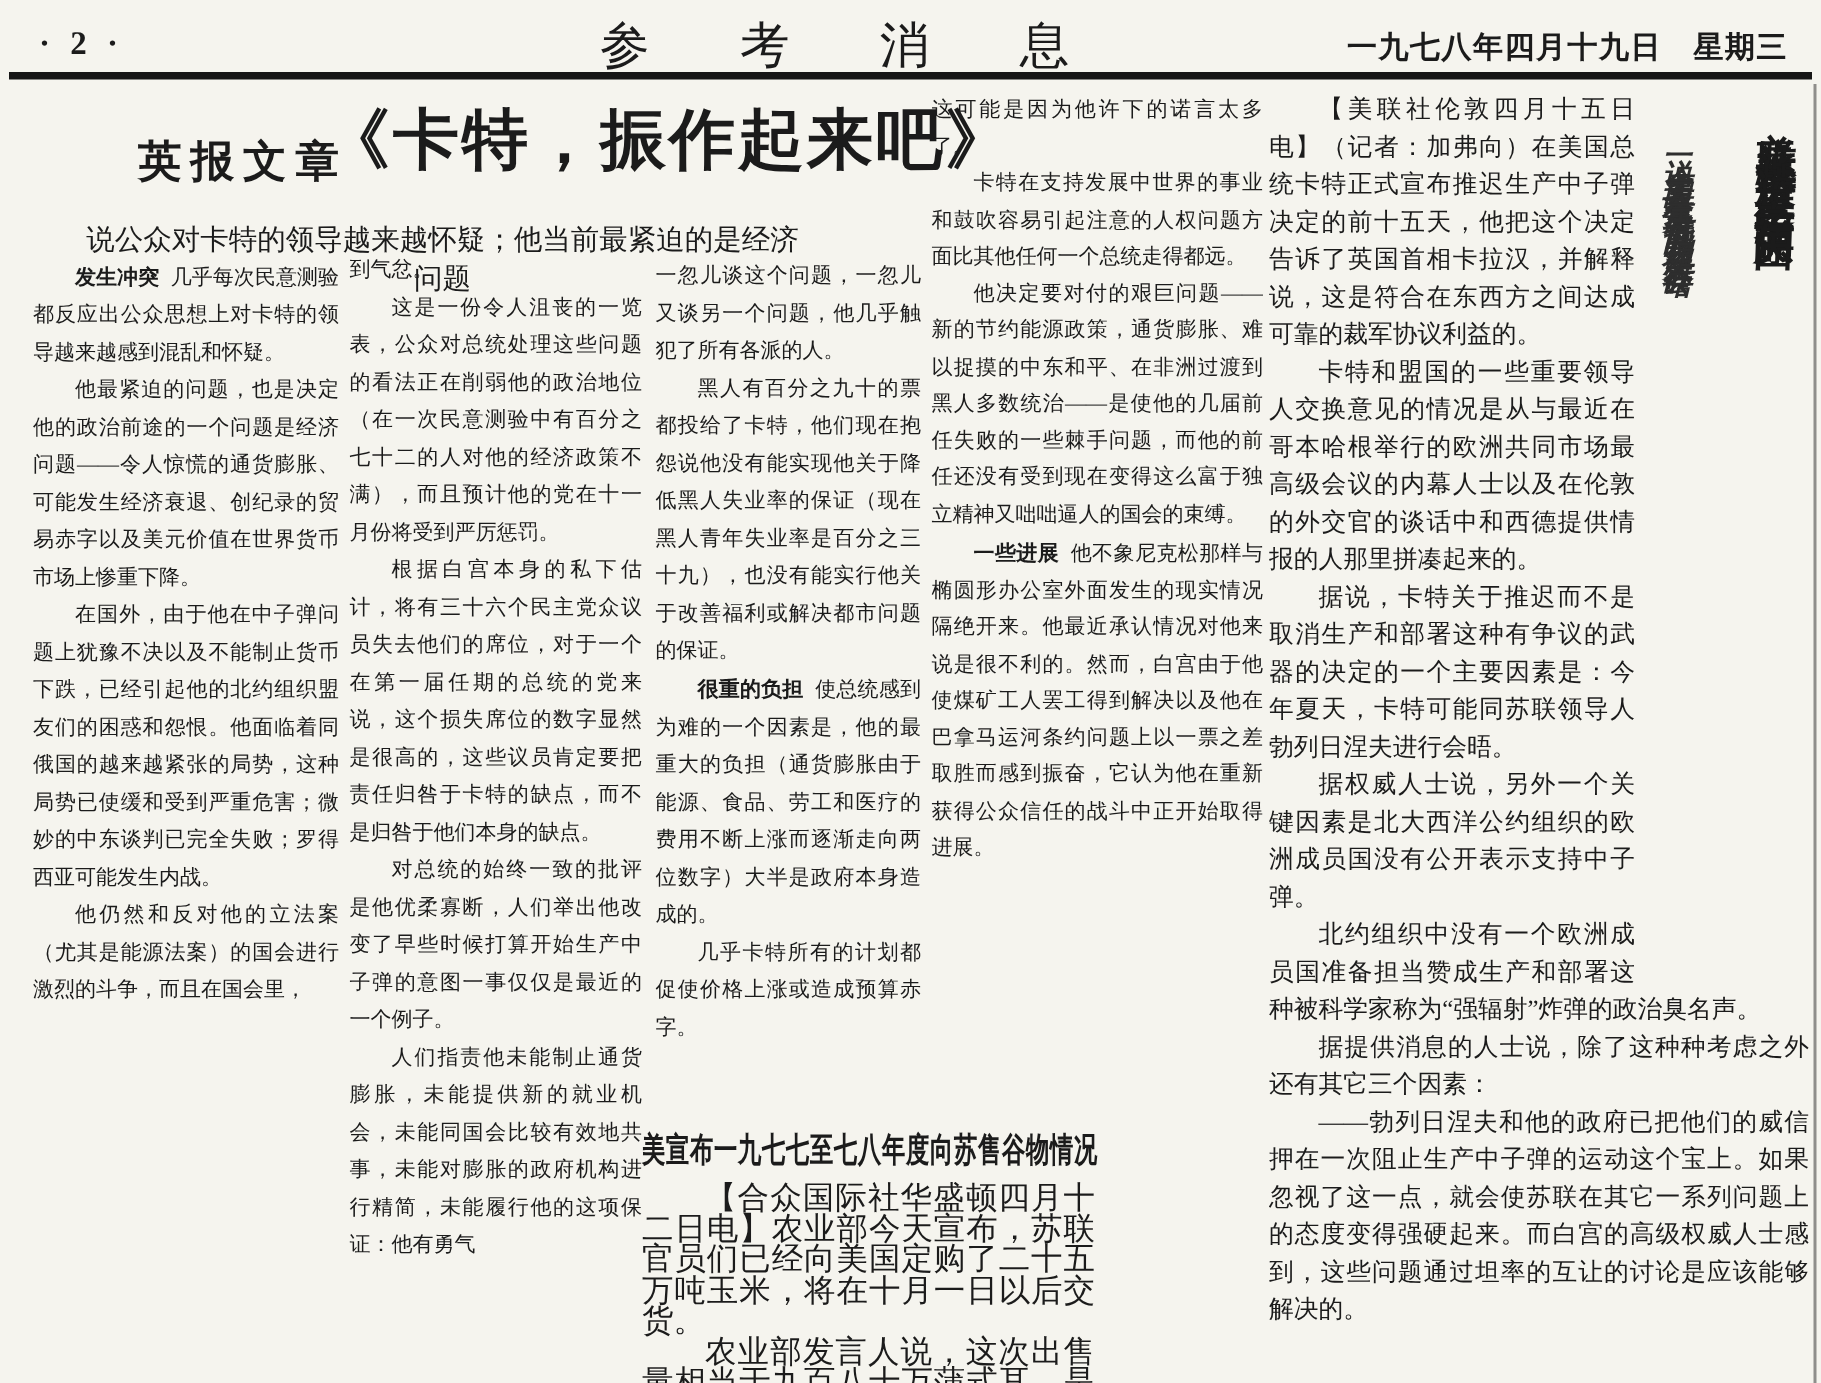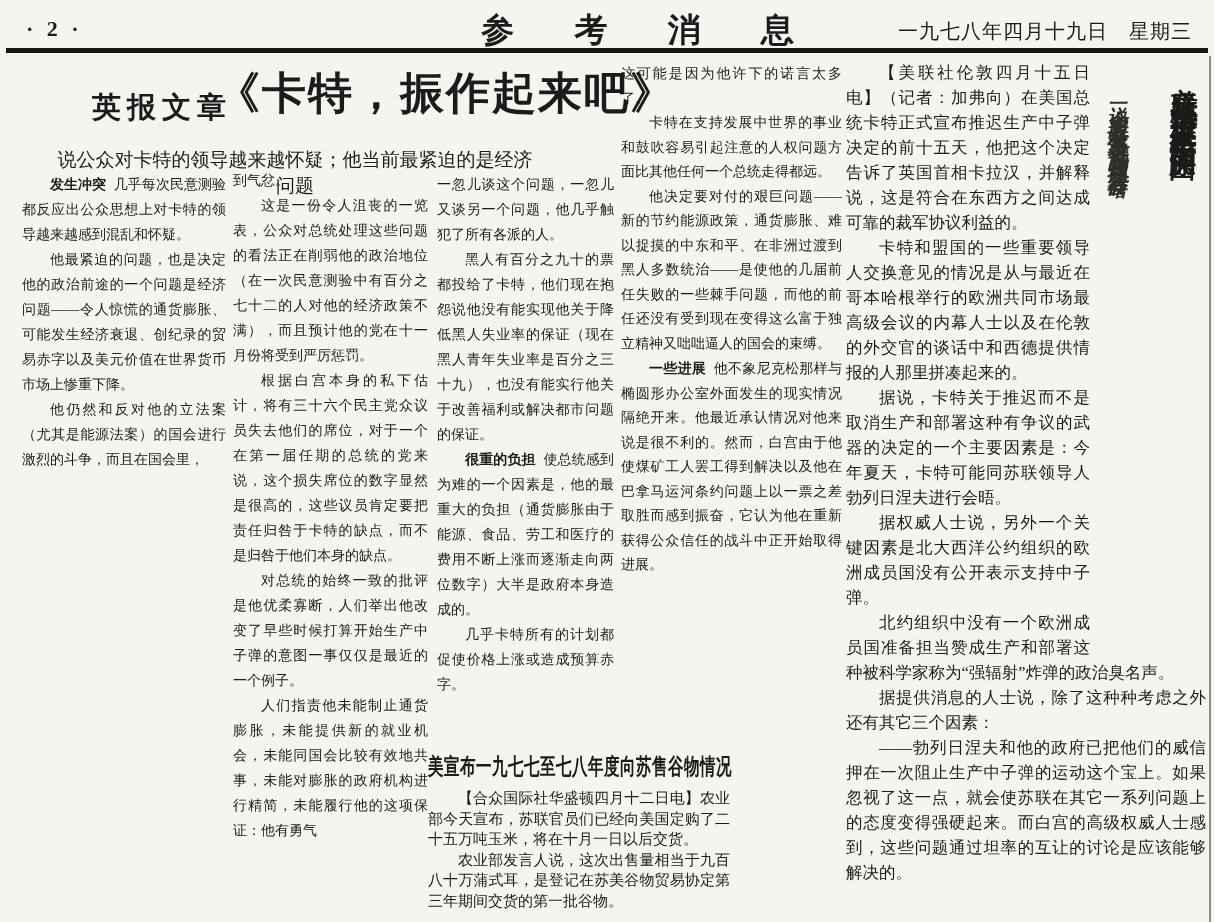--- a/index.html
+++ b/index.html
@@ -4,23 +4,23 @@
 <title>参考消息 1978-04-19 第2版</title>
 <style>
   html,body{margin:0;padding:0;background:#8a8a8a;}
   .page{
     position:relative;width:1214px;height:922px;margin:0 auto;
     background:#f5f4ee;overflow:hidden;color:#1b1b1b;
     font-family:"Liberation Serif","DejaVu Serif",serif;
   }
   
   .pagenum{position:absolute;left:26px;top:16px;font-size:22px;font-weight:bold;letter-spacing:4px;}
-  .masthead{position:absolute;left:400px;top:8px;width:420px;text-align:right;
-    font-size:33px;font-weight:bold;letter-spacing:26px;white-space:nowrap;}
-  .dateline{position:absolute;right:22px;top:18px;font-size:20px;font-weight:normal;letter-spacing:1px;}
+  .masthead{position:absolute;left:400px;top:8px;width:420px;text-align:left;
+    font-size:33px;font-weight:normal;letter-spacing:26px;white-space:nowrap;}
+  .dateline{position:absolute;right:22px;top:18px;font-size:20px;font-weight:bold;letter-spacing:1px;}
   .hrule{position:absolute;left:6px;right:6px;top:48px;height:5px;background:#161616;}
   .edge-line{position:absolute;left:1209px;top:56px;width:2px;height:866px;background:#3a3a3a;opacity:.55;}
 
   
   .kicker{position:absolute;left:92px;top:88px;font-size:29px;font-weight:bold;letter-spacing:6px;}
   .main-headline{position:absolute;left:216px;top:64px;font-size:44px;font-weight:900;letter-spacing:2px;white-space:nowrap;}
   .subhead{position:absolute;left:50px;top:147px;width:490px;text-align:center;
     font-family:"Liberation Sans","DejaVu Sans",sans-serif;font-size:19px;font-weight:normal;}
 
   
@@ -30,21 +30,21 @@
   .plead{font-family:"Liberation Sans","DejaVu Sans",sans-serif;font-weight:bold;padding-right:.55em;}
   .col1{left:22px;top:172px;width:204px;height:748px;}
   .col2{left:233px;top:168px;width:195px;height:748px;}
   .col3{left:437px;top:172px;width:177px;height:582px;}
   .col4{left:621px;top:62px;width:221px;height:694px;line-height:24.5px;}
 
   
   .grain-headline{position:absolute;left:428px;top:752px;width:302px;text-align:center;
     font-family:"Liberation Sans","DejaVu Sans",sans-serif;font-weight:900;font-size:15.5px;
     transform:scaleY(1.45);transform-origin:top center;letter-spacing:0.5px;white-space:nowrap;}
-  .grain-body{left:428px;top:788px;width:302px;height:134px;font-size:15px;line-height:20.5px;}
+  .grain-body{left:428px;top:788px;width:302px;height:134px;font-size:21px;line-height:20.5px;}
 
   
   .neutron{left:846px;top:60px;width:360px;height:862px;font-size:16.5px;line-height:25px;}
   .nspacer{float:right;width:116px;height:576px;}
 
   
   .vert{position:absolute;writing-mode:vertical-rl;text-orientation:upright;white-space:nowrap;}
   .vhead{left:1158px;top:66px;height:575px;font-family:"Liberation Sans","DejaVu Sans",sans-serif;
     font-weight:900;font-size:27px;letter-spacing:4px;transform:skewX(-2deg);}
   .vsub{left:1104px;top:90px;height:560px;font-size:19px;letter-spacing:3px;font-weight:600;
@@ -61,20 +61,21 @@
   <div class="hrule"></div>
   <div class="edge-line"></div>
 
   <div class="kicker">英报文章</div>
   <div class="main-headline">《卡特，振作起来吧》</div>
   <div class="subhead">说公众对卡特的领导越来越怀疑；他当前最紧迫的是经济问题</div>
 
   <div class="col col1">
       <p><b class="plead">发生冲突</b>几乎每次民意测验都反应出公众思想上对卡特的领导越来越感到混乱和怀疑。</p>
       <p>他最紧迫的问题，也是决定他的政治前途的一个问题是经济问题——令人惊慌的通货膨胀、可能发生经济衰退、创纪录的贸易赤字以及美元价值在世界货币市场上惨重下降。</p>
+      <p>在国外，由于他在中子弹问题上犹豫不决以及不能制止货币下跌，已经引起他的北约组织盟友们的困惑和怨恨。他面临着同俄国的越来越紧张的局势，这种局势已使缓和受到严重危害；微妙的中东谈判已完全失败；罗得西亚可能发生内战。</p>
       <p>他仍然和反对他的立法案（尤其是能源法案）的国会进行激烈的斗争，而且在国会里，</p>
     </div>
   <div class="col col2">
       <p class="flush">到气忿。</p>
       <p>这是一份令人沮丧的一览表，公众对总统处理这些问题的看法正在削弱他的政治地位（在一次民意测验中有百分之七十二的人对他的经济政策不满），而且预计他的党在十一月份将受到严厉惩罚。</p>
       <p>根据白宫本身的私下估计，将有三十六个民主党众议员失去他们的席位，对于一个在第一届任期的总统的党来说，这个损失席位的数字显然是很高的，这些议员肯定要把责任归咎于卡特的缺点，而不是归咎于他们本身的缺点。</p>
       <p>对总统的始终一致的批评是他优柔寡断，人们举出他改变了早些时候打算开始生产中子弹的意图一事仅仅是最近的一个例子。</p>
       <p>人们指责他未能制止通货膨胀，未能提供新的就业机会，未能同国会比较有效地共事，未能对膨胀的政府机构进行精简，未能履行他的这项保证：他有勇气</p>
     </div>
   <div class="col col3">

